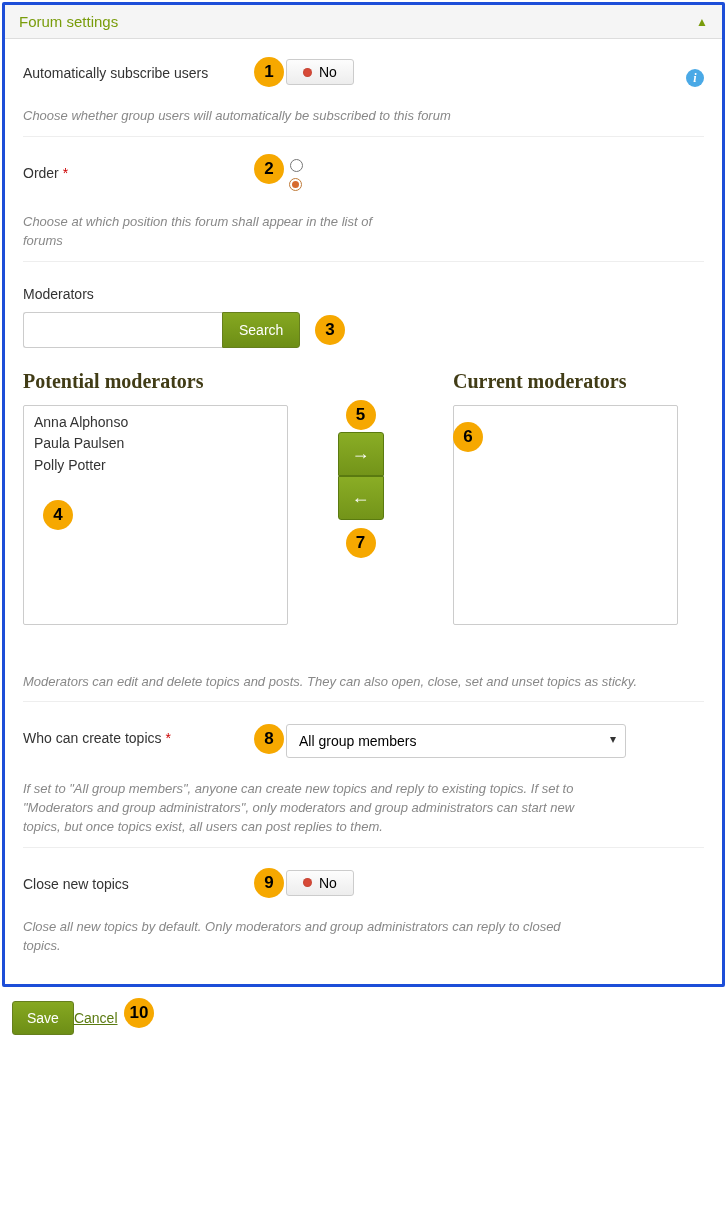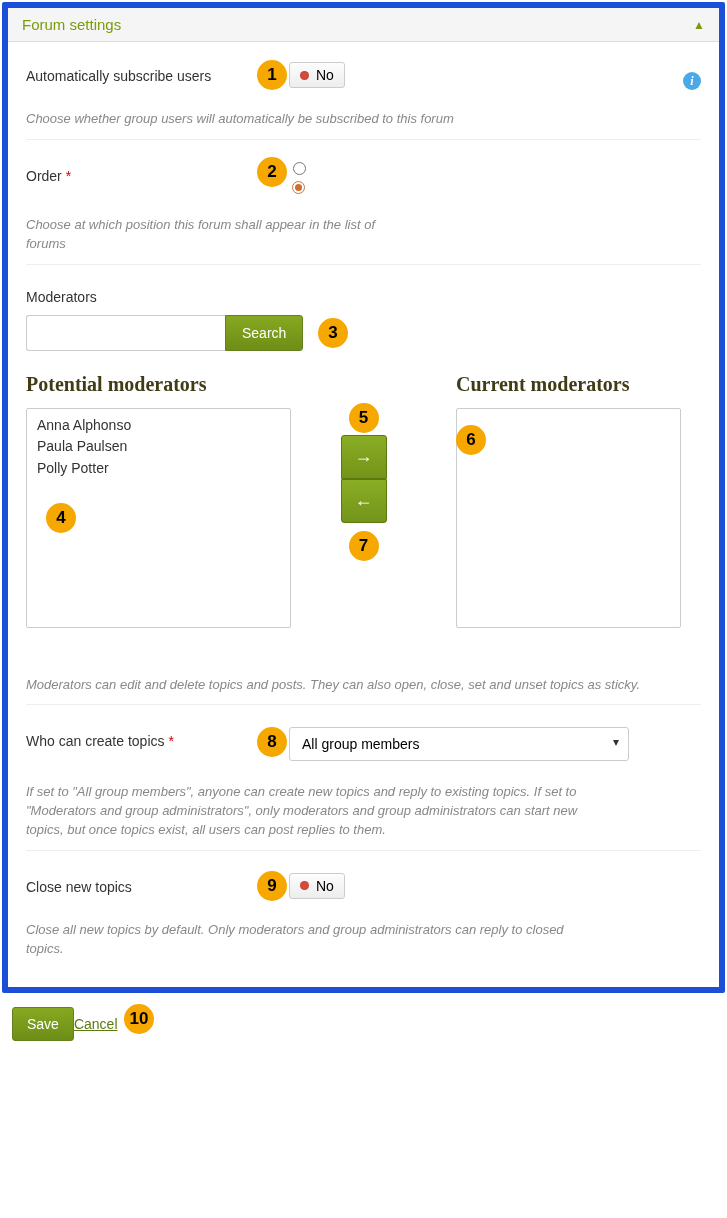--- a/index.html
+++ b/index.html
@@ -1,26 +1,26 @@
 <!DOCTYPE html>
 <html><head>
 <meta charset="utf-8">
 <style>
 * { box-sizing: border-box; margin: 0; padding: 0; }
 body { font-family: Arial, Helvetica, sans-serif; font-size: 14px; color: #333; background: #fff; padding: 2px; width: 727px; }
-.panel { border: 6px solid #1d4ed8; border-radius: 2px; }
+.panel { border: 3px solid #1d4ed8; border-radius: 2px; }
 .panel-header { background: #f5f5f5; border-bottom: 1px solid #ddd; padding: 8px 14px; display: flex; justify-content: space-between; align-items: center; }
 .panel-title { color: #799c0b; font-size: 15px; }
 .chevron-up { color: #799c0b; font-size: 12px; font-weight: bold; }
 .panel-body { padding: 16px 18px 18px 18px; }
 .field-row { display: flex; align-items: flex-start; position: relative; padding-top: 4px; padding-bottom: 4px; }
 .field-label { width: 263px; flex: 0 0 263px; padding-top: 6px; font-size: 14px; color: #333; }
 .field-control { flex: 1; position: relative; }
 .required { color: #c00; }
-.toggle-btn { display: inline-flex; align-items: center; border: 1px solid #ccc; border-radius: 3px; background: linear-gradient(#fdfdfd,#ededed); padding: 4px 10px; font-size: 14px; cursor: pointer; }
+.toggle-btn { display: inline-flex; align-items: center; border: 1px solid #ccc; border-radius: 3px; background: linear-gradient(#fdfdfd,#ededed); padding: 4px 16px; font-size: 14px; cursor: pointer; }
 .toggle-dot { width: 9px; height: 9px; border-radius: 50%; background: #d84a38; margin-right: 7px; box-shadow: 0 0 2px rgba(0,0,0,.2) inset; }
 .hint { color: #888; font-style: italic; font-size: 13px; margin-top: 18px; margin-bottom: 10px; line-height: 1.45; max-width: 640px; }
 .hint-narrow { max-width: 360px; }
 .info-icon { position: absolute; right: 0; top: 10px; width: 18px; height: 18px; border-radius: 50%; background: #4aa9e6; color: #fff; display: flex; align-items: center; justify-content: center; font-family: Georgia, serif; font-weight: bold; font-style: italic; font-size: 12px; }
 hr.sep { border: none; border-top: 1px solid #eee; margin: 10px 0 18px 0; }
 .radio-selected-dot { width: 13px; height: 13px; border-radius: 50%; border: 1px solid #bf7b3a; display: inline-flex; align-items: center; justify-content: center; margin-left: 3px; margin-top: 6px; }
 .radio-selected-dot::after { content:''; width: 7px; height: 7px; border-radius: 50%; background: #d66a2e; }
 .radio-label { margin-left: 12px; }
 .search-row { display: flex; margin-top: 10px; }
 .search-input { width: 199px; height: 36px; border: 1px solid #ccc; border-right: none; border-radius: 3px 0 0 3px; padding: 6px 8px; font-size: 14px; }

